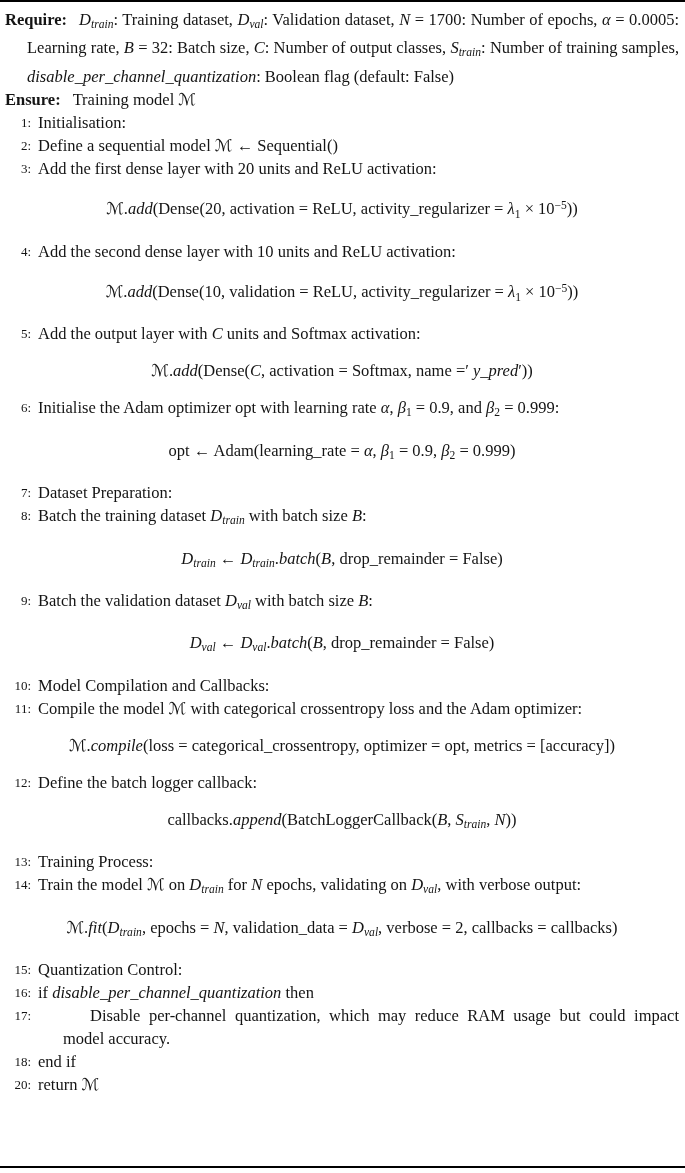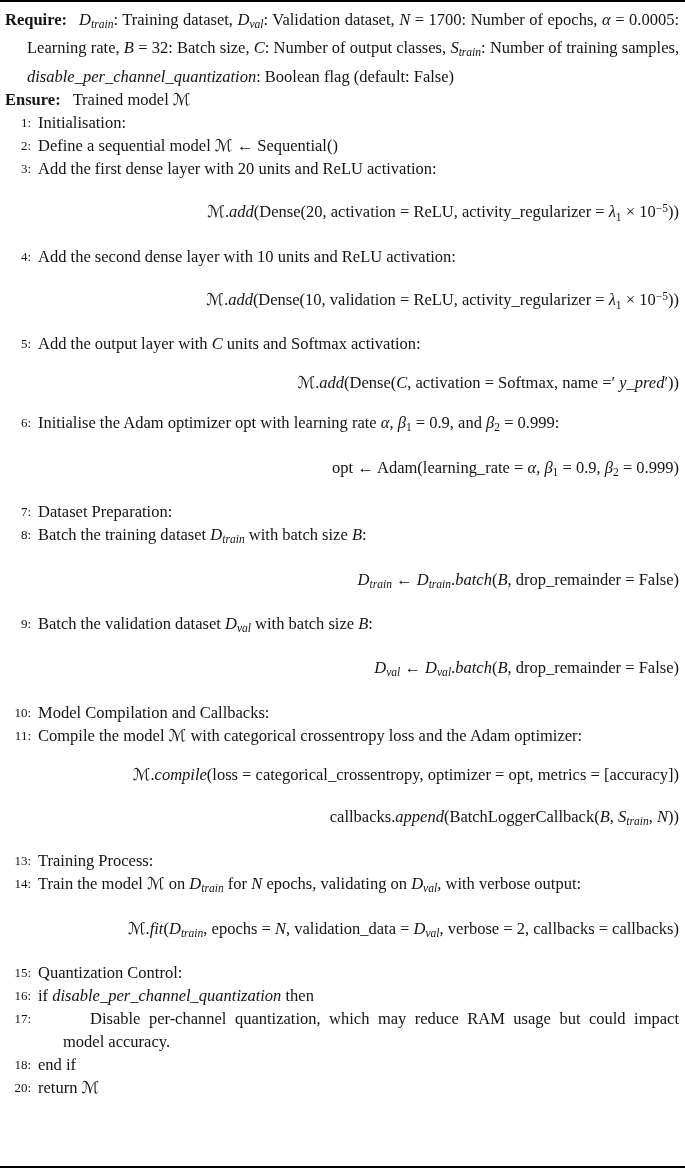--- a/index.html
+++ b/index.html
@@ -52,39 +52,39 @@
   .content {
     display: block;
     text-align: justify;
   }
   .indent-1 .content {
     text-indent: 27px;
     margin-left: 25px;
   }
   
   .alg-eq {
-    text-align: right;
-    line-height: 28px;
+    text-align: center;
+    line-height: 23px;
     margin: 14px 0;
     white-space: nowrap;
   }
   
   .s-b   { font-weight: normal; }
   .s-i   { font-style: italic; }
   .s-sub  { font-size: 70%; vertical-align: -0.3em; }
   .s-subi { font-size: 70%; vertical-align: -0.3em; font-style: italic; }
   .s-sup  { font-size: 70%; vertical-align: 0.45em; }
   .s-cal  { font-family: "DejaVu Serif", "DejaVu Sans", serif; }
 </style>
 </head>
 <body>
 
 <div class="algorithm">
   <div class="hang"><span class="label">Require:</span><span><span class="s-i">D</span><span class="s-subi">train</span><span>: Training dataset, </span><span class="s-i">D</span><span class="s-subi">val</span><span>: Validation dataset, </span><span class="s-i">N</span><span> = 1700: Number of epochs, </span><span class="s-i">α</span><span> = 0.0005: Learning rate, </span><span class="s-i">B</span><span> = 32: Batch size, </span><span class="s-i">C</span><span>: Number of output classes, </span><span class="s-i">S</span><span class="s-subi">train</span><span>: Number of training samples, </span><span class="s-i">disable_per_channel_quantization</span><span>: Boolean flag (default: False)</span></span></div>
-  <div class="hang"><span class="label">Ensure:</span><span><span>Trained model </span><span class="s-cal">ℳ</span></span></div>
+  <div class="hang"><span class="label">Ensure:</span><span><span>Training model </span><span class="s-cal">ℳ</span></span></div>
   <div>
       <div class="alg-row">
         <span class="num">1:</span>
         <span class="content"><span class="s-b">Initialisation</span><span>:</span></span>
       </div>
       <div class="alg-row">
         <span class="num">2:</span>
         <span class="content"><span>Define a sequential model </span><span class="s-cal">ℳ</span><span> ← Sequential()</span></span>
       </div>
       <div class="alg-row">
@@ -123,20 +123,24 @@
       <div class="alg-eq"><span class="s-i">D</span><span class="s-subi">val</span><span> ← </span><span class="s-i">D</span><span class="s-subi">val</span><span>.</span><span class="s-i">batch</span><span>(</span><span class="s-i">B</span><span>, drop_remainder = False)</span></div>
       <div class="alg-row">
         <span class="num">10:</span>
         <span class="content"><span class="s-b">Model Compilation and Callbacks</span><span>:</span></span>
       </div>
       <div class="alg-row">
         <span class="num">11:</span>
         <span class="content"><span>Compile the model </span><span class="s-cal">ℳ</span><span> with categorical crossentropy loss and the Adam optimizer:</span></span>
       </div>
       <div class="alg-eq"><span class="s-cal">ℳ</span><span>.</span><span class="s-i">compile</span><span>(loss = categorical_crossentropy, optimizer = opt, metrics = [accuracy])</span></div>
+      <div class="alg-row">
+        <span class="num">12:</span>
+        <span class="content"><span>Define the batch logger callback:</span></span>
+      </div>
       <div class="alg-eq"><span>callbacks.</span><span class="s-i">append</span><span>(BatchLoggerCallback(</span><span class="s-i">B</span><span>, </span><span class="s-i">S</span><span class="s-subi">train</span><span>, </span><span class="s-i">N</span><span>))</span></div>
       <div class="alg-row">
         <span class="num">13:</span>
         <span class="content"><span class="s-b">Training Process</span><span>:</span></span>
       </div>
       <div class="alg-row">
         <span class="num">14:</span>
         <span class="content"><span>Train the model </span><span class="s-cal">ℳ</span><span> on </span><span class="s-i">D</span><span class="s-subi">train</span><span> for </span><span class="s-i">N</span><span> epochs, validating on </span><span class="s-i">D</span><span class="s-subi">val</span><span>, with verbose output:</span></span>
       </div>
       <div class="alg-eq"><span class="s-cal">ℳ</span><span>.</span><span class="s-i">fit</span><span>(</span><span class="s-i">D</span><span class="s-subi">train</span><span>, epochs = </span><span class="s-i">N</span><span>, validation_data = </span><span class="s-i">D</span><span class="s-subi">val</span><span>, verbose = 2, callbacks = callbacks)</span></div>

